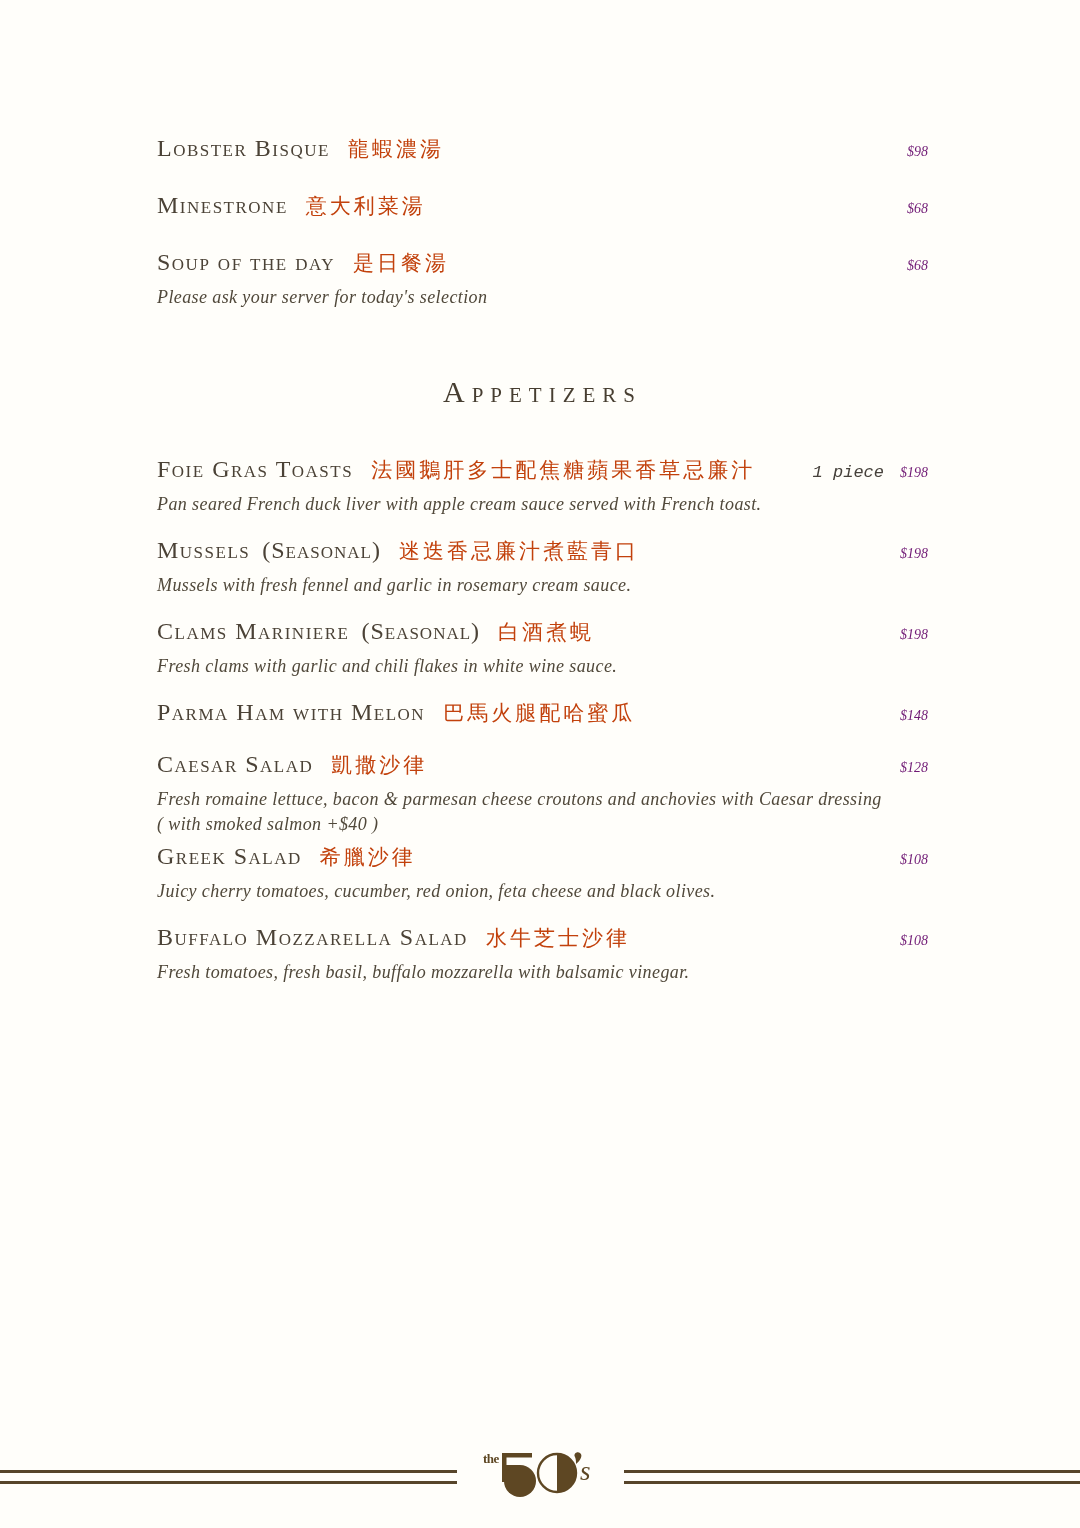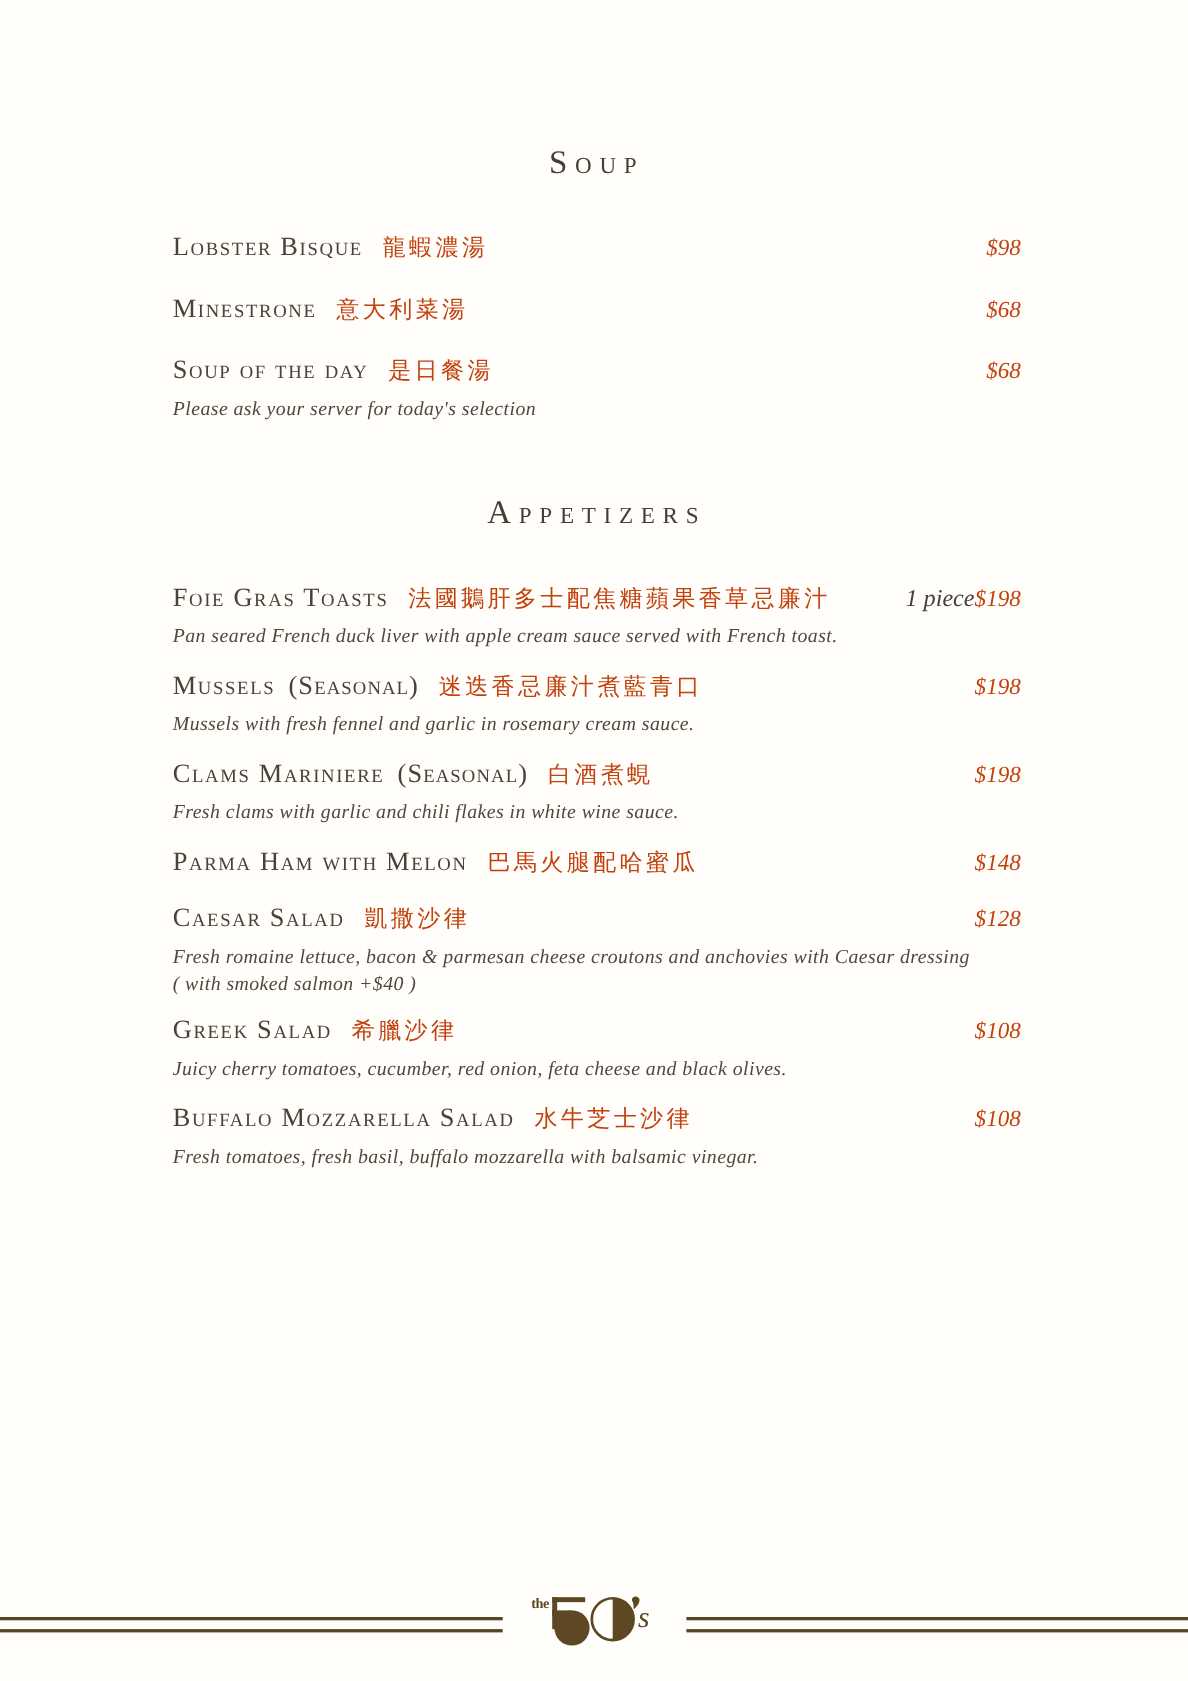--- a/index.html
+++ b/index.html
@@ -28,21 +28,21 @@
     font-size: 30px;
     line-height: 30px;
     letter-spacing: 7px;
     color: #473e31;
   }
   .section--appetizers .section-title { margin-top: 67px; }
   .section--salads .section-title { margin-top: 75px; }
 
   .item { margin-bottom: 18px; }
   .section--soup .item { margin-bottom: 23px; }
-  .item--caesar { margin-bottom: 15px; }
+  .item--caesar { margin-bottom: 4px; }
 
   .item-line {
     display: flex;
     justify-content: space-between;
     align-items: baseline;
     line-height: 31px;
   }
 
   .item-names { white-space: nowrap; }
 
@@ -66,28 +66,30 @@
     color: #c2410c;
   }
 
   .item-pricing {
     display: flex;
     align-items: baseline;
     white-space: nowrap;
   }
   .unit {
     font-style: italic;
-    font-size: 22px;
+    font-size: 17px;
+    margin-right: 16px;
     color: #46413b;
+    font-family: Liberation Mono, monospace;
   }
   .unit:empty { display: none; }
   .price {
     font-style: italic;
-    font-size: 21px;
-    color: #c2410c;
+    font-size: 14px;
+    color: #701a75;
   }
 
   .desc {
     margin: 4px 0 0 0;
     font-style: italic;
     font-size: 18px;
     line-height: 25px;
     letter-spacing: 0.4px;
     color: #50483a;
   }
@@ -113,21 +115,20 @@
     flex: 0 0 auto;
   }
 </style>
 </head>
 <body>
 
 <div class="page">
   <div class="content">
 
     <section class="section section--soup">
-      <h2 class="section-title">Soup</h2>
 
       <div class="item">
         <div class="item-line">
           <div class="item-names">
             <span class="name-en">Lobster Bisque</span>
             <span class="name-zh">龍蝦濃湯</span>
           </div>
           <div class="item-pricing">
             <span class="price">$98</span>
           </div>

